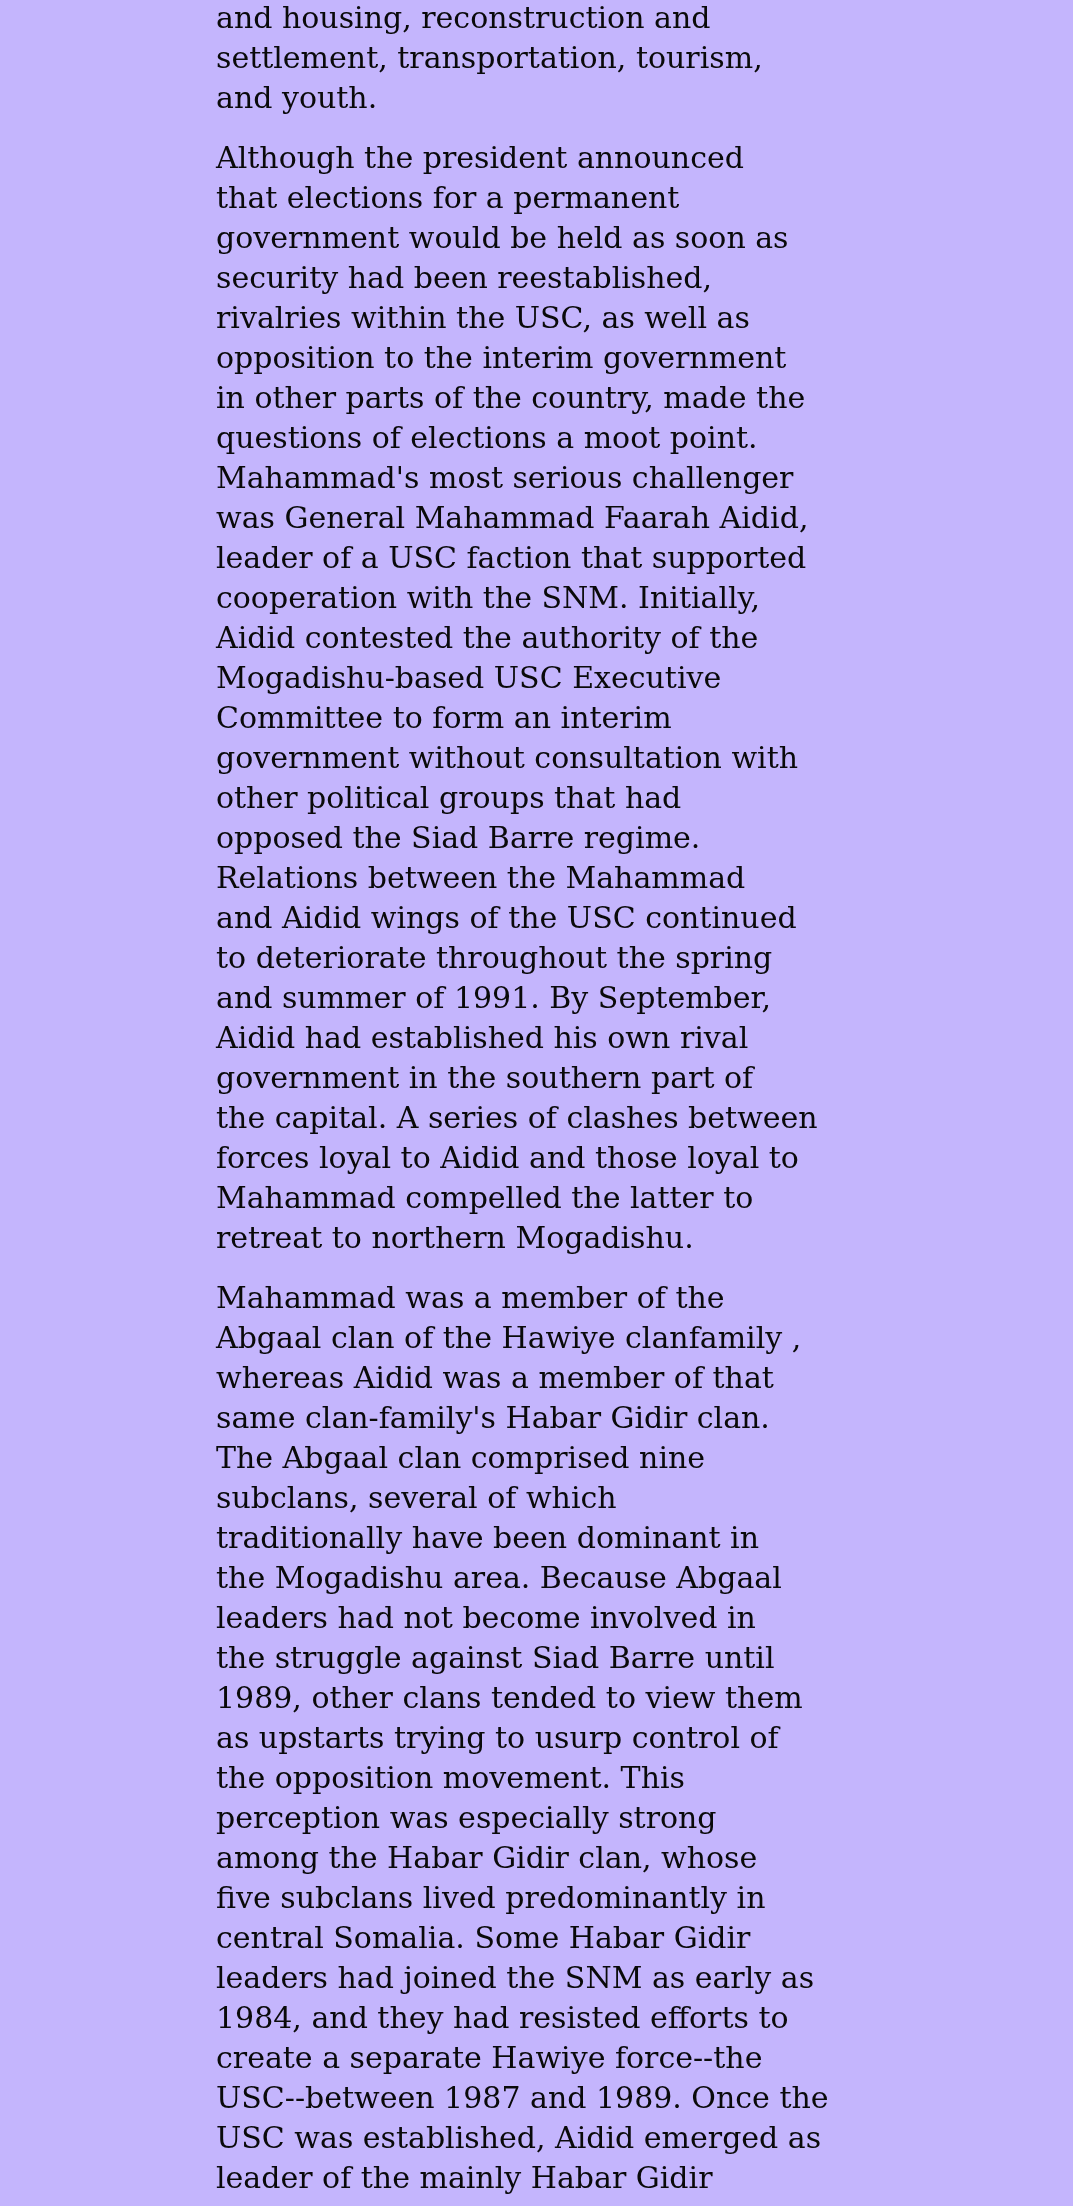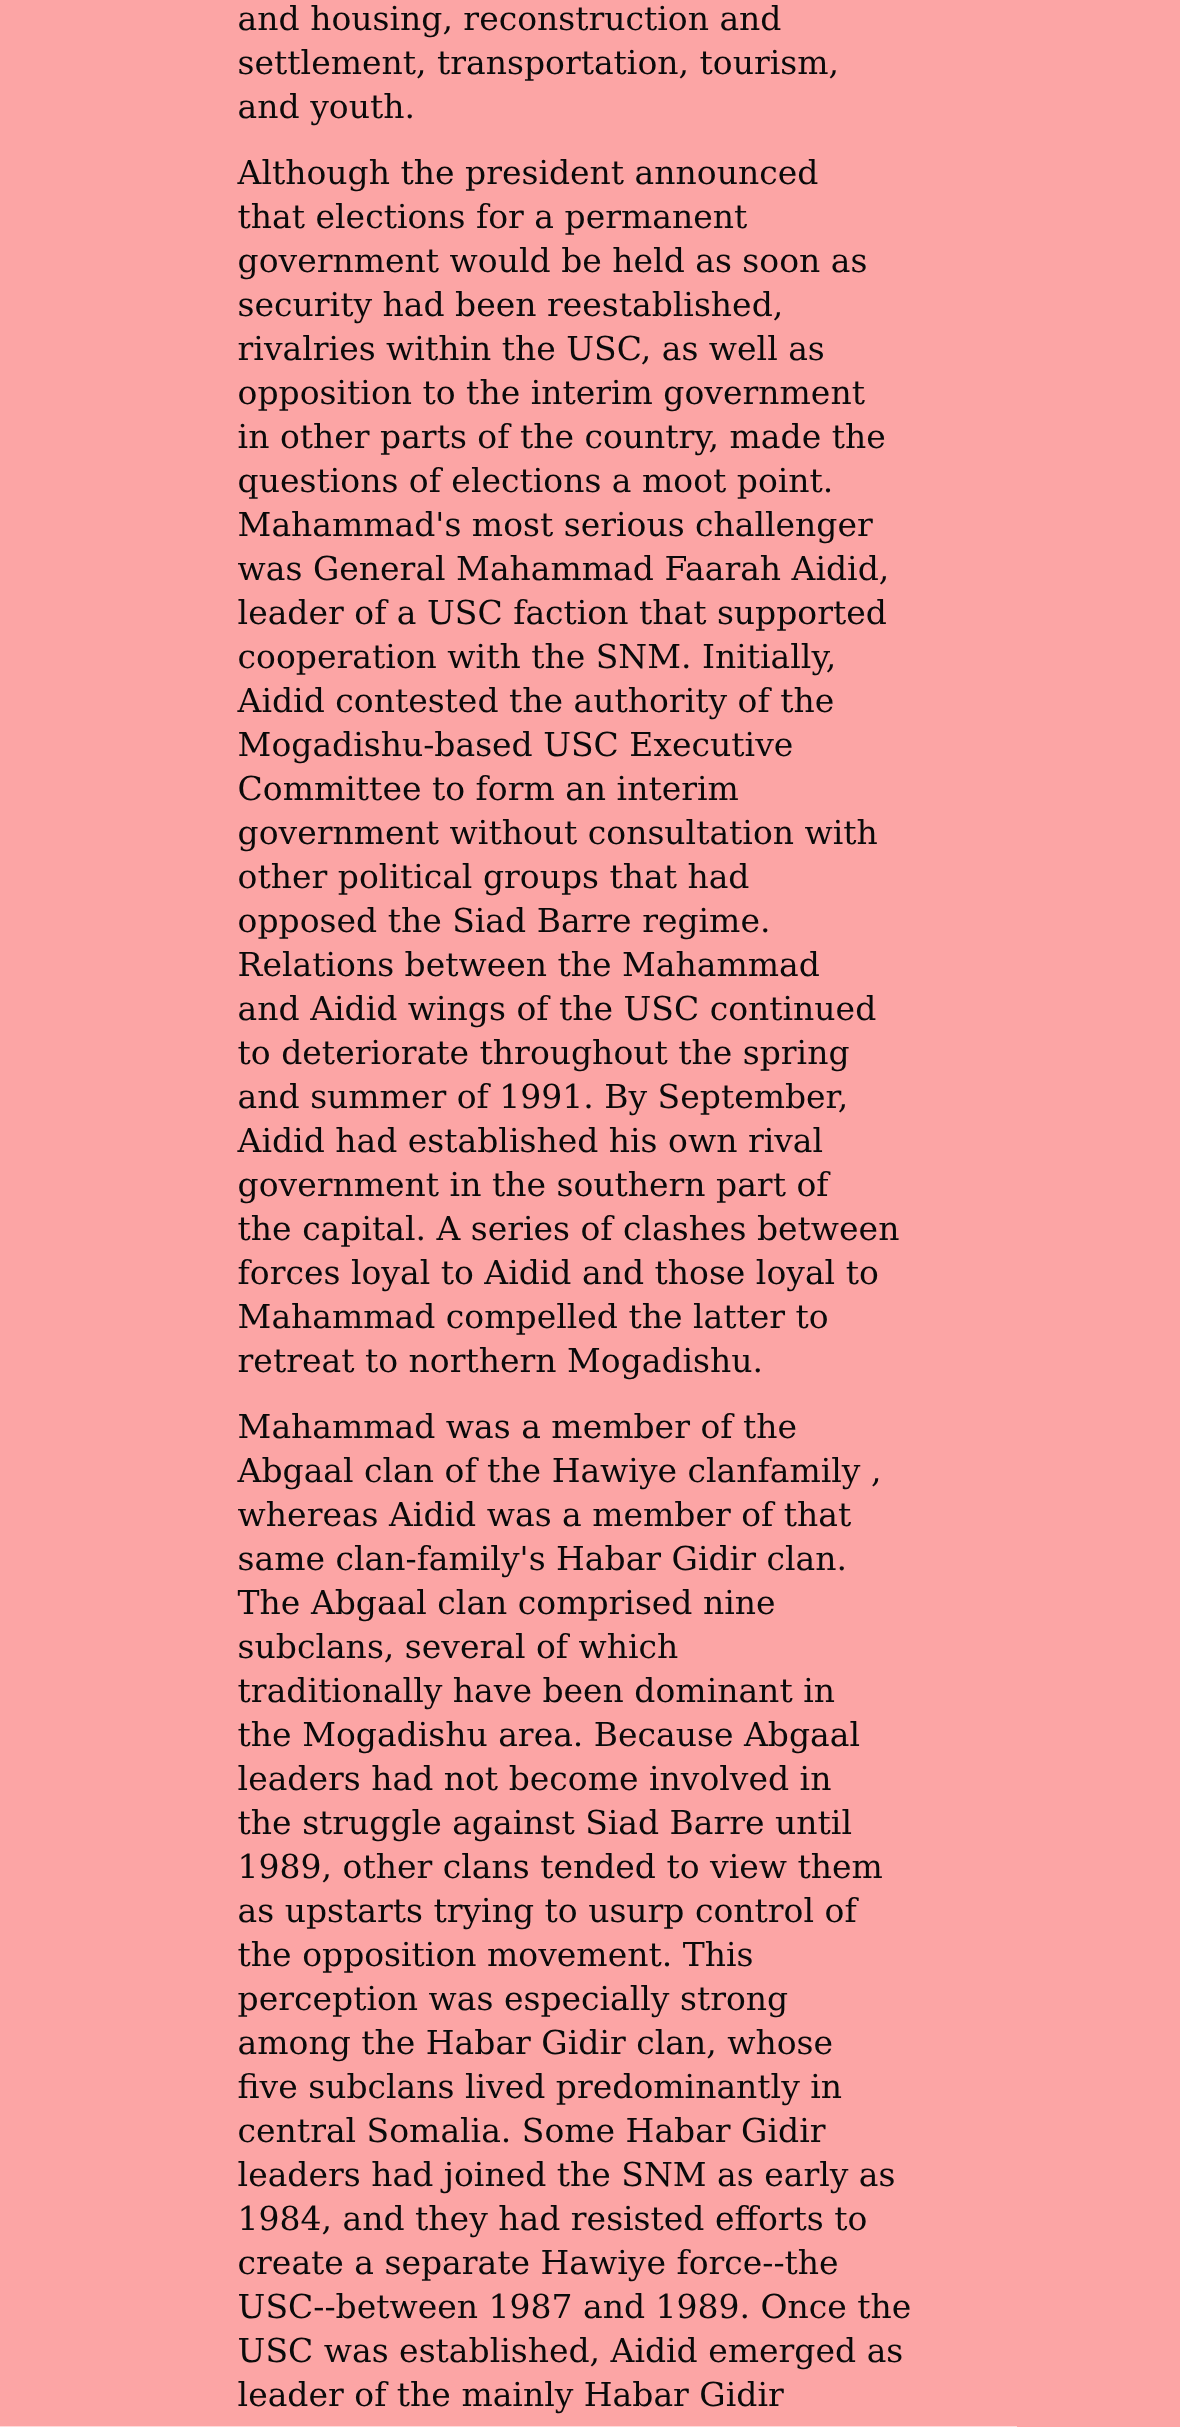--- a/index.html
+++ b/index.html
@@ -9,21 +9,21 @@
   }
   body {
     width: 1073px;
     height: 2206px;
     overflow: hidden;
     font-family: "DejaVu Serif", serif;
   }
   .page {
     width: 1073px;
     height: 2206px;
-    background: #fca5a5;
+    background: #c4b5fd;
     position: relative;
     overflow: hidden;
   }
   .text-column {
     position: absolute;
     left: 216px;
     top: 0;
     width: 720px;
     margin-top: -2px;
   }

